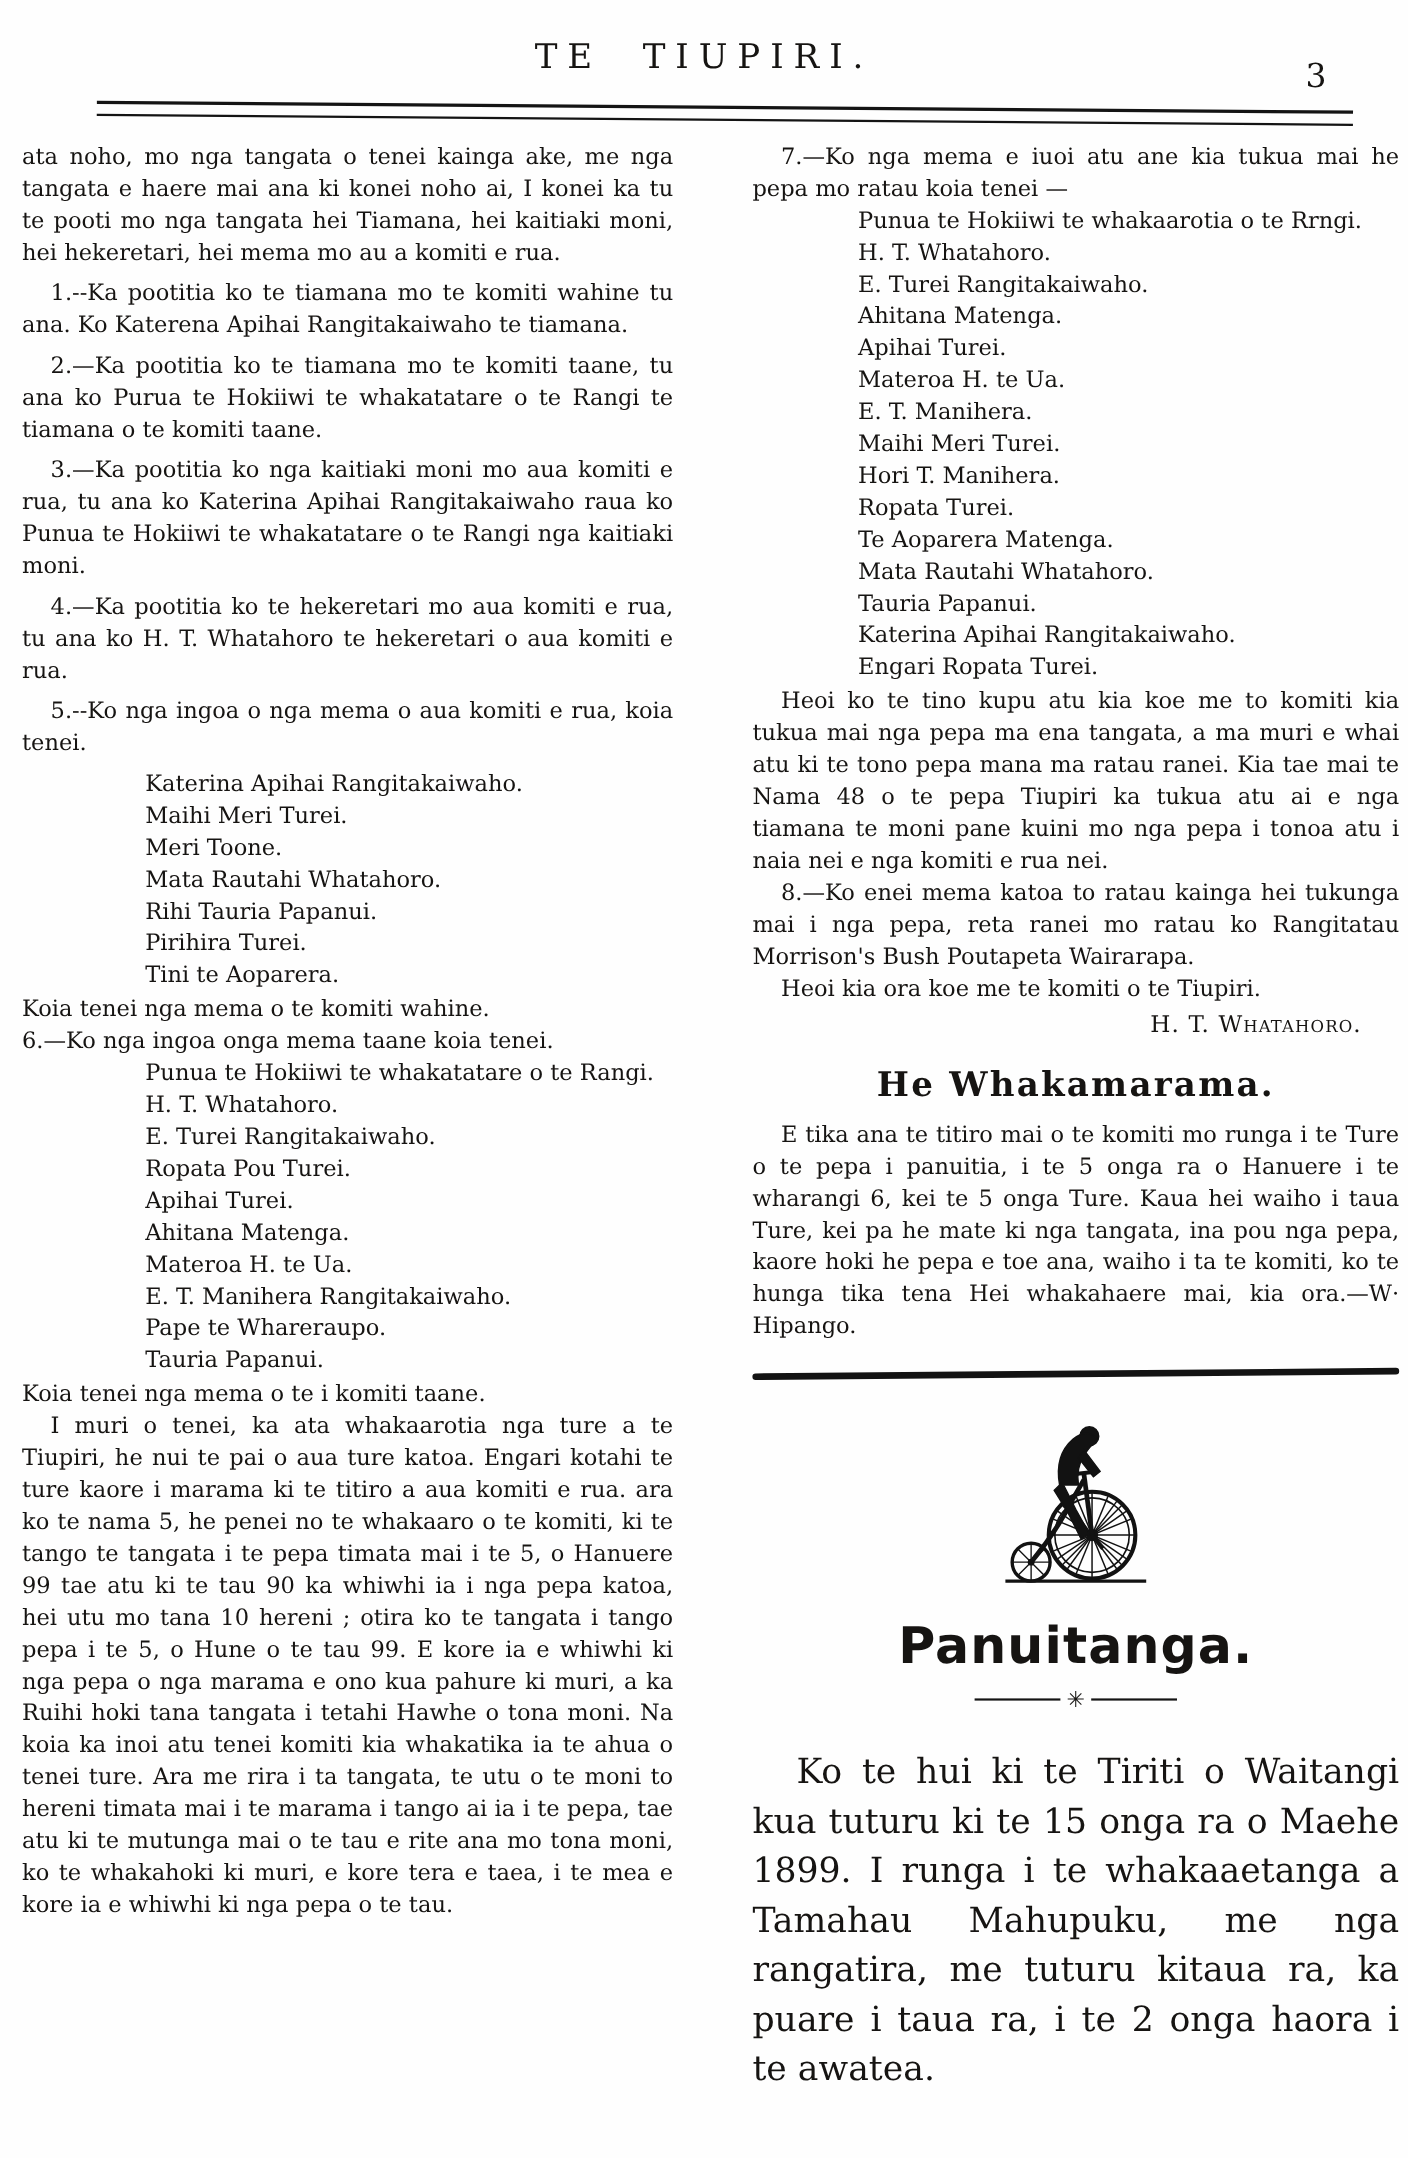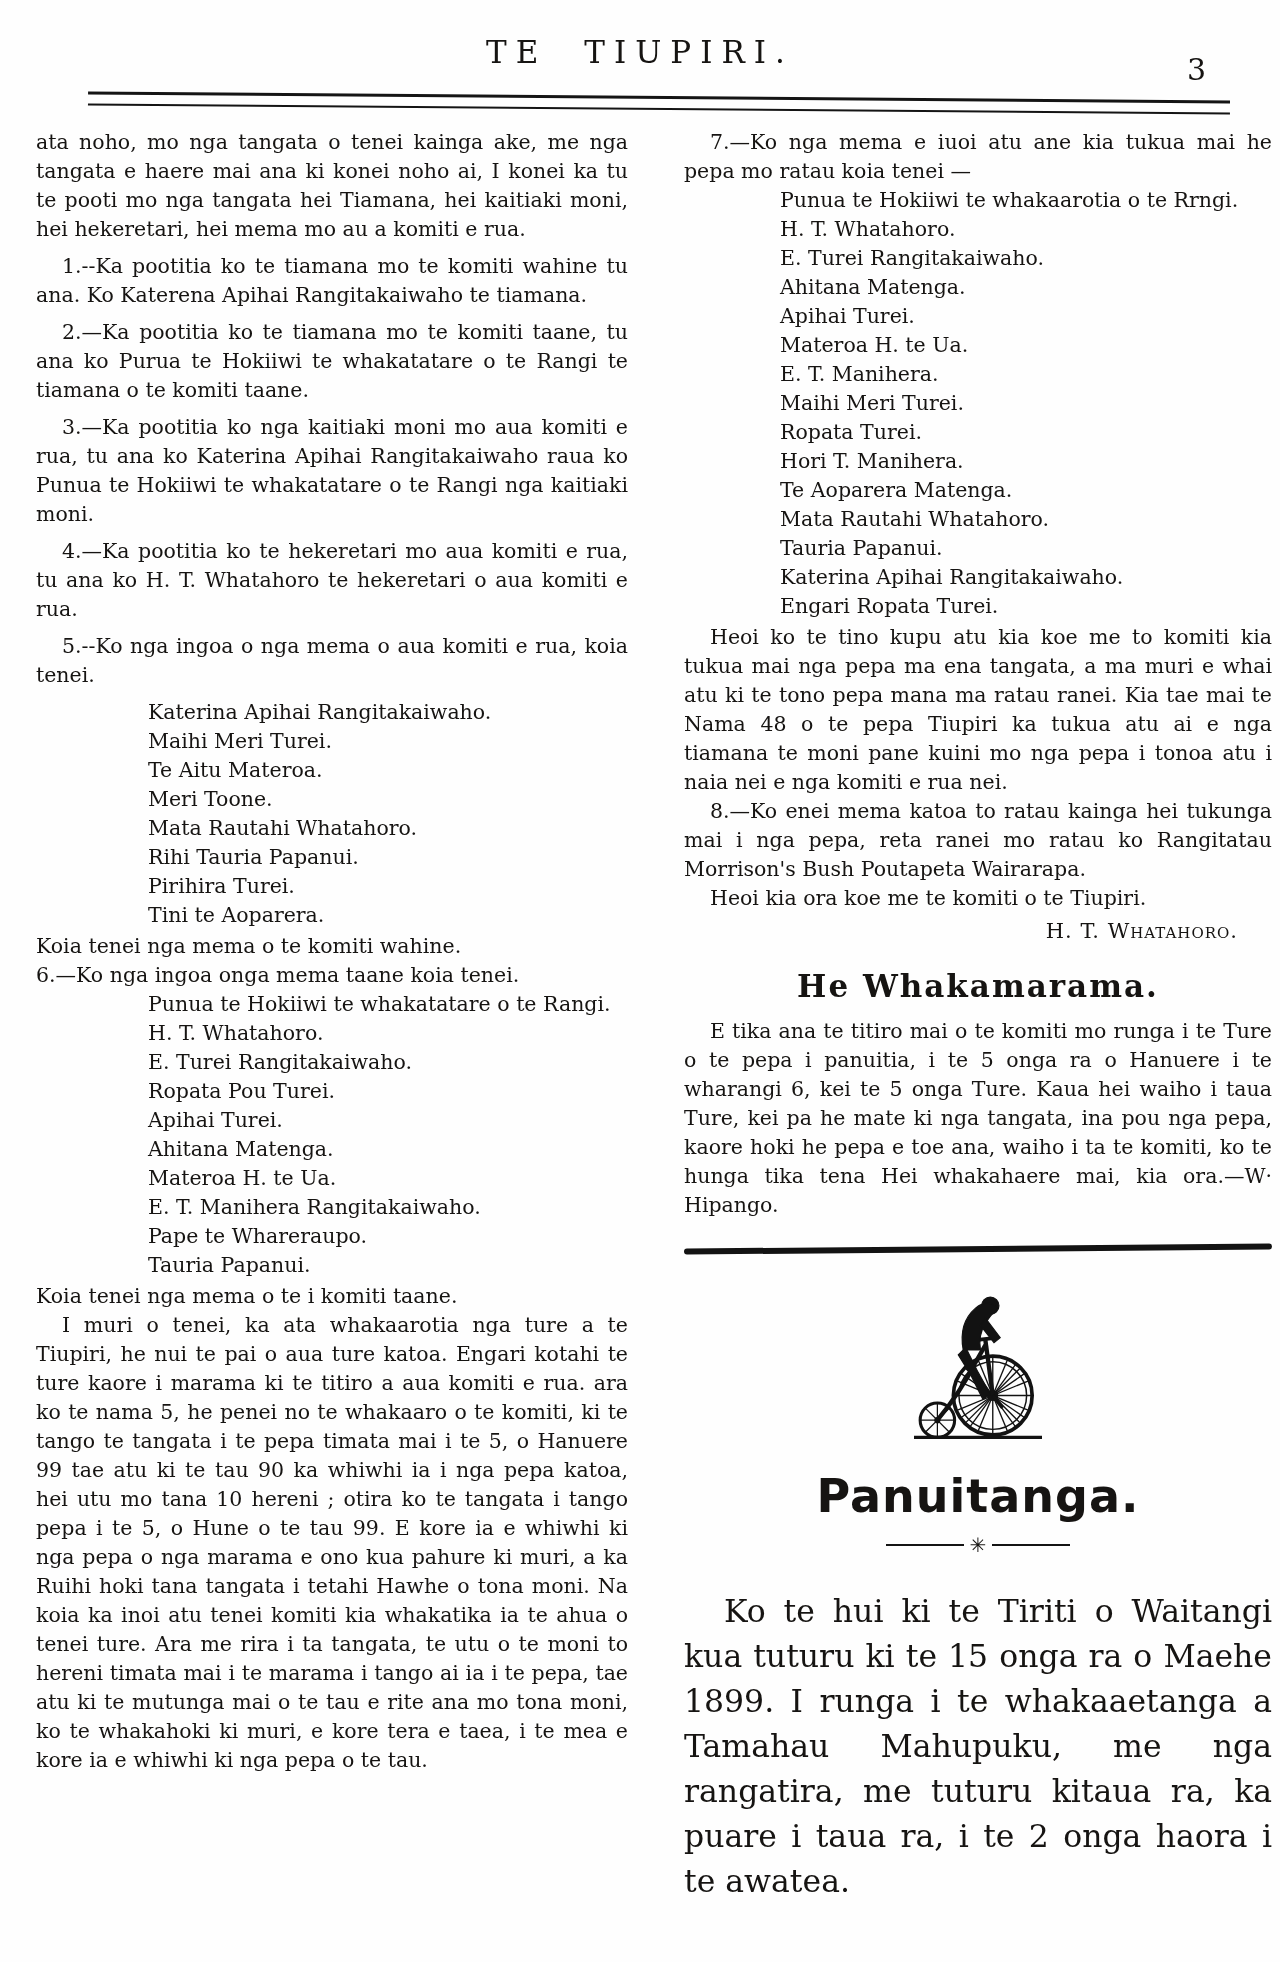--- a/index.html
+++ b/index.html
@@ -27,21 +27,21 @@
     border-top:3px solid #141414;
     border-bottom:2px solid #141414;
     transform:rotate(0.45deg);
   }
   
   .col{
     position:absolute;top:128px;
     font-size:20.5px;line-height:29px;
     text-align:justify;
   }
-  .col-left{left:36px;width:592px;}
+  .col-left{left:20px;width:592px;}
   .col-right{left:684px;width:588px;}
   p{margin:0 0 8px 0;}
   p.ind{text-indent:26px;}
   p.noind{text-indent:0;}
   .namelist{list-style:none;margin:0 0 2px 0;padding:0 0 0 112px;}
   .namelist-r{padding-left:96px;}
   .namelist li{line-height:29px;}
   .flushline{margin:0;}
   .signature{
     text-align:right;padding-right:34px;margin:4px 0 14px 0;
@@ -89,21 +89,20 @@
     <p class="noind">ata noho, mo nga tangata o tenei kainga ake, me nga tangata e haere mai ana ki konei noho ai, I konei ka tu te pooti mo nga tangata hei Tiamana, hei kaitiaki moni, hei hekeretari, hei mema mo au a komiti e rua.</p>
     <p class="ind">1.--Ka pootitia ko te tiamana mo te komiti wahine tu ana.  Ko Katerena Apihai Rangitakaiwaho te tiamana.</p>
     <p class="ind">2.—Ka pootitia ko te tiamana mo te komiti taane, tu ana ko Purua te Hokiiwi te whakatatare o te Rangi te tiamana o te komiti taane.</p>
     <p class="ind">3.—Ka pootitia ko nga kaitiaki moni mo aua komiti e rua, tu ana ko Katerina Apihai Rangitakaiwaho raua ko Punua te Hokiiwi te whakatatare o te Rangi nga kaitiaki moni.</p>
     <p class="ind">4.—Ka pootitia ko te hekeretari mo aua komiti e rua, tu ana ko H. T. Whatahoro te hekeretari o aua komiti e rua.</p>
     <p class="ind">5.--Ko nga ingoa o nga mema o aua komiti e rua, koia tenei.</p>
 
     <ul class="namelist">
       <li>Katerina Apihai Rangitakaiwaho.</li>
       <li>Maihi Meri Turei.</li>
-      <li>Te Aitu Materoa.</li>
       <li>Meri Toone.</li>
       <li>Mata Rautahi Whatahoro.</li>
       <li>Rihi Tauria Papanui.</li>
       <li>Pirihira Turei.</li>
       <li>Tini te Aoparera.</li>
     </ul>
     <p class="noind flushline">Koia tenei nga mema o te komiti wahine.</p>
     <p class="noind flushline">6.—Ko nga ingoa onga mema taane koia tenei.</p>
 
     <ul class="namelist">
@@ -127,22 +126,22 @@
 
     <ul class="namelist namelist-r">
       <li>Punua te Hokiiwi te whakaarotia o te Rrngi.</li>
       <li>H. T. Whatahoro.</li>
       <li>E. Turei Rangitakaiwaho.</li>
       <li>Ahitana Matenga.</li>
       <li>Apihai Turei.</li>
       <li>Materoa H. te Ua.</li>
       <li>E. T. Manihera.</li>
       <li>Maihi Meri Turei.</li>
+      <li>Hori T. Manihera.</li>
       <li>Ropata Turei.</li>
-      <li>Hori T. Manihera.</li>
       <li>Te Aoparera Matenga.</li>
       <li>Mata Rautahi Whatahoro.</li>
       <li>Tauria Papanui.</li>
       <li>Katerina Apihai Rangitakaiwaho.</li>
       <li>Engari Ropata Turei.</li>
     </ul>
 
     <p class="ind flushline">Heoi ko te tino kupu atu kia koe me to komiti kia tukua mai nga pepa ma ena tangata, a ma muri e whai atu ki te tono pepa mana ma ratau ranei.  Kia tae mai te Nama 48 o te pepa Tiupiri ka tukua atu ai e nga tiamana te moni pane kuini mo nga pepa i tonoa atu i naia nei e nga komiti e rua nei.</p>
     <p class="ind flushline">8.—Ko enei mema katoa to ratau kainga hei tukunga mai i nga pepa, reta ranei mo ratau ko Rangitatau Morrison's Bush Poutapeta Wairarapa.</p>
     <p class="ind flushline">Heoi kia ora koe me te komiti o te Tiupiri.</p>

